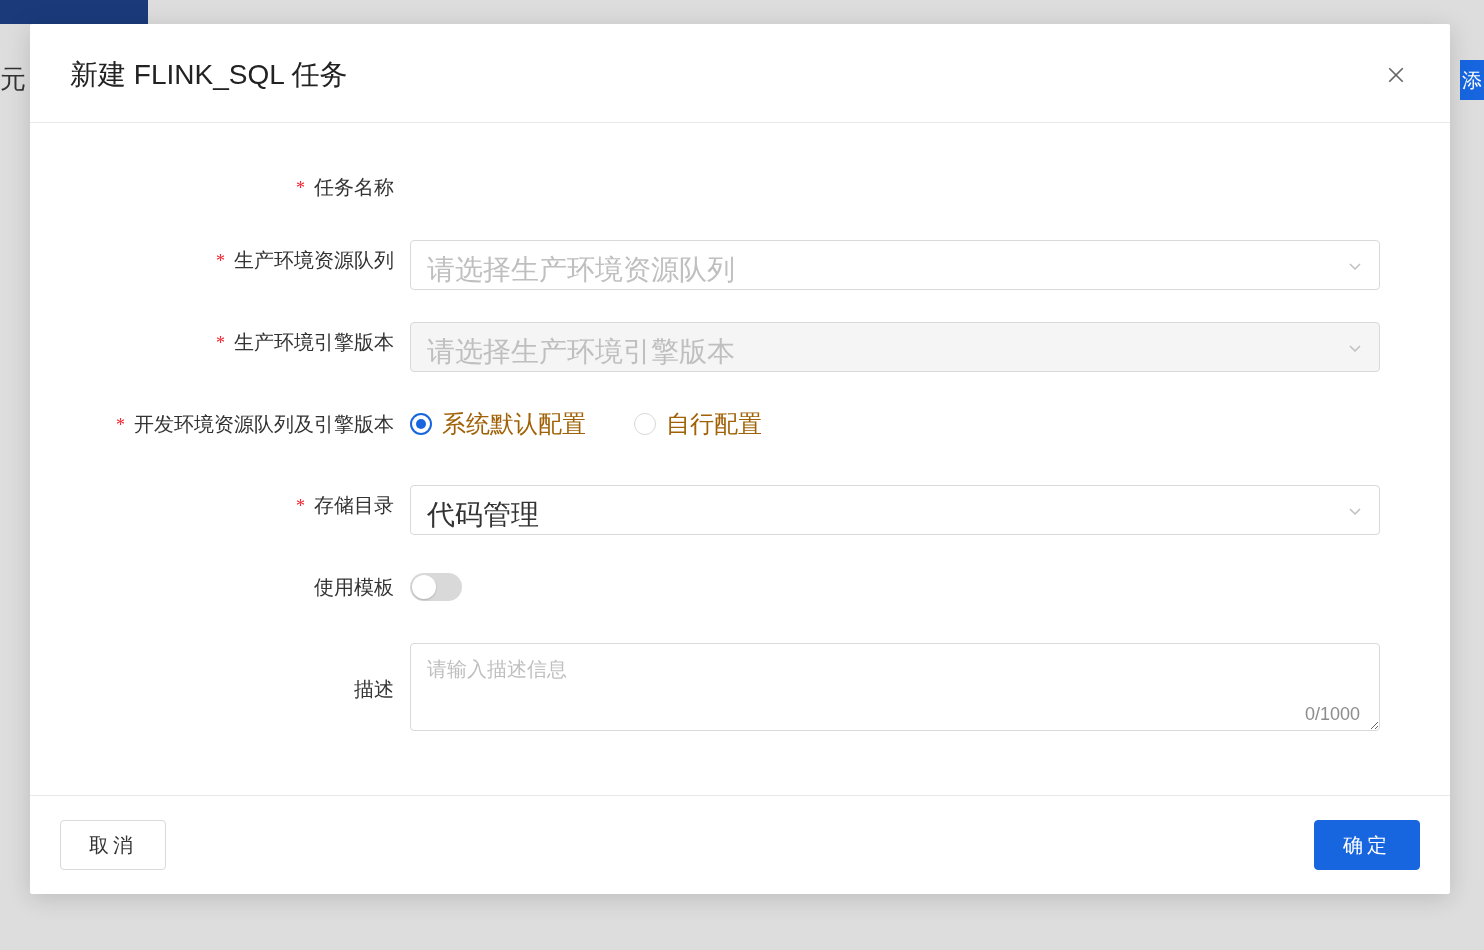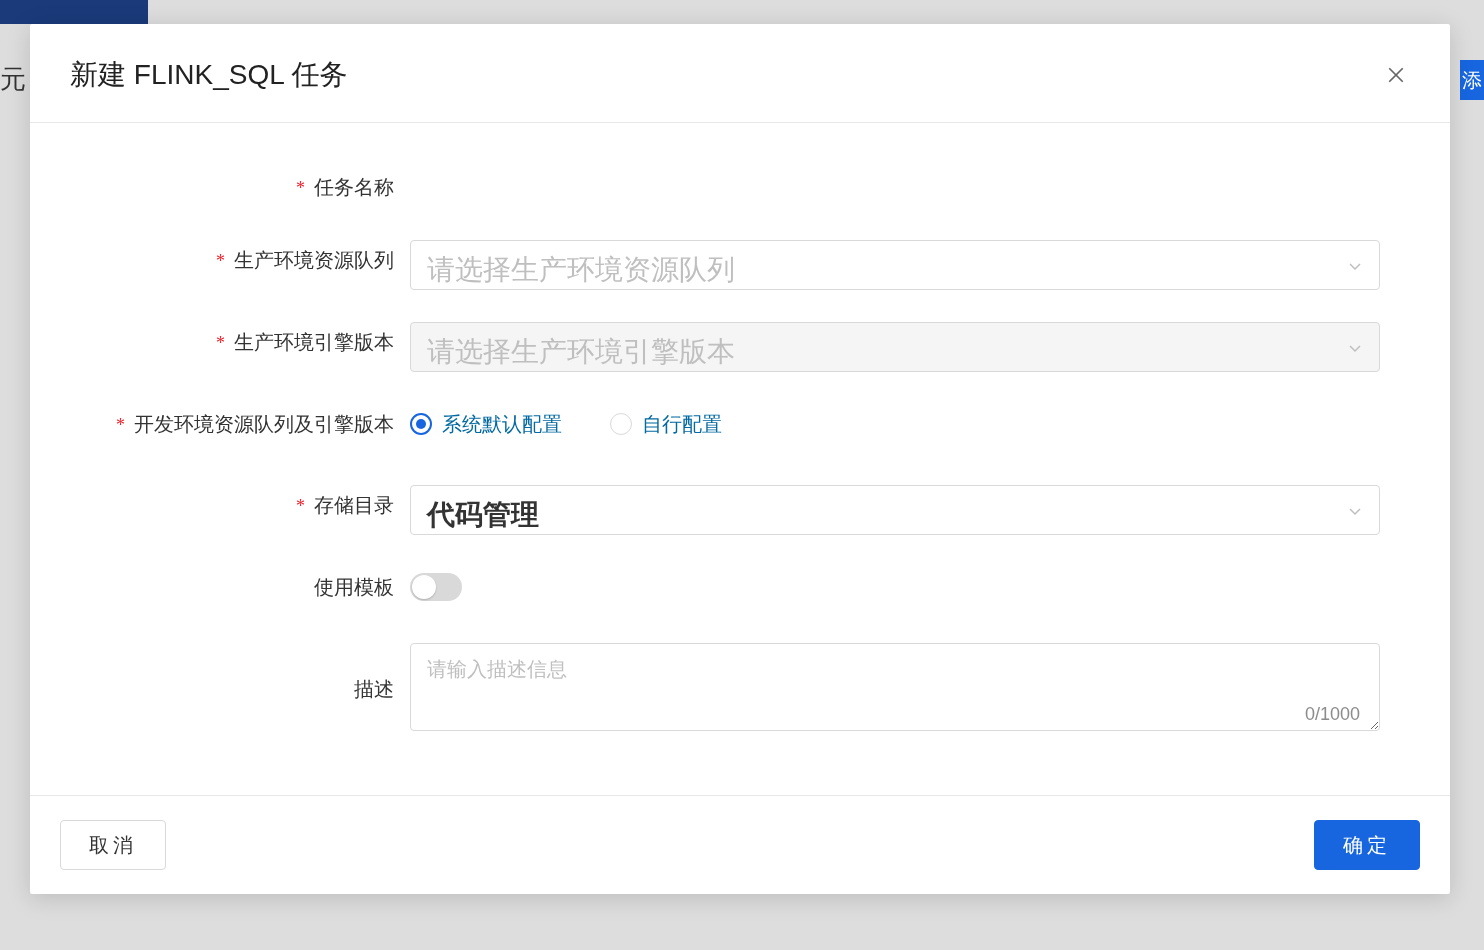--- a/index.html
+++ b/index.html
@@ -129,21 +129,21 @@
       display: flex;
       align-items: flex-end;
       position: relative;
       cursor: pointer;
       background: #fff;
     }
     .select-box.disabled {
       background: #f5f5f5;
       cursor: not-allowed;
     }
-    .select-box.has-value { color: #333; font-weight: bold; }
+    .select-box.has-value { color: #333; }
     .chevron-down {
       position: absolute;
       right: 16px;
       top: 50%;
       transform: translateY(-50%);
       color: #bfbfbf;
     }
     .chevron-down svg { width: 16px; height: 16px; }
     .radio-group {
       display: flex;
@@ -172,22 +172,22 @@
       content: "";
       position: absolute;
       top: 50%; left: 50%;
       transform: translate(-50%, -50%);
       width: 10px;
       height: 10px;
       background: #1766e0;
       border-radius: 50%;
     }
     .radio-label {
-      font-size: 20px;
-      color: #0369a1;
+      font-size: 24px;
+      color: #a16207;
     }
     .toggle {
       width: 52px;
       height: 28px;
       border-radius: 14px;
       background: #d9d9d9;
       position: relative;
       cursor: pointer;
     }
     .toggle-knob {

